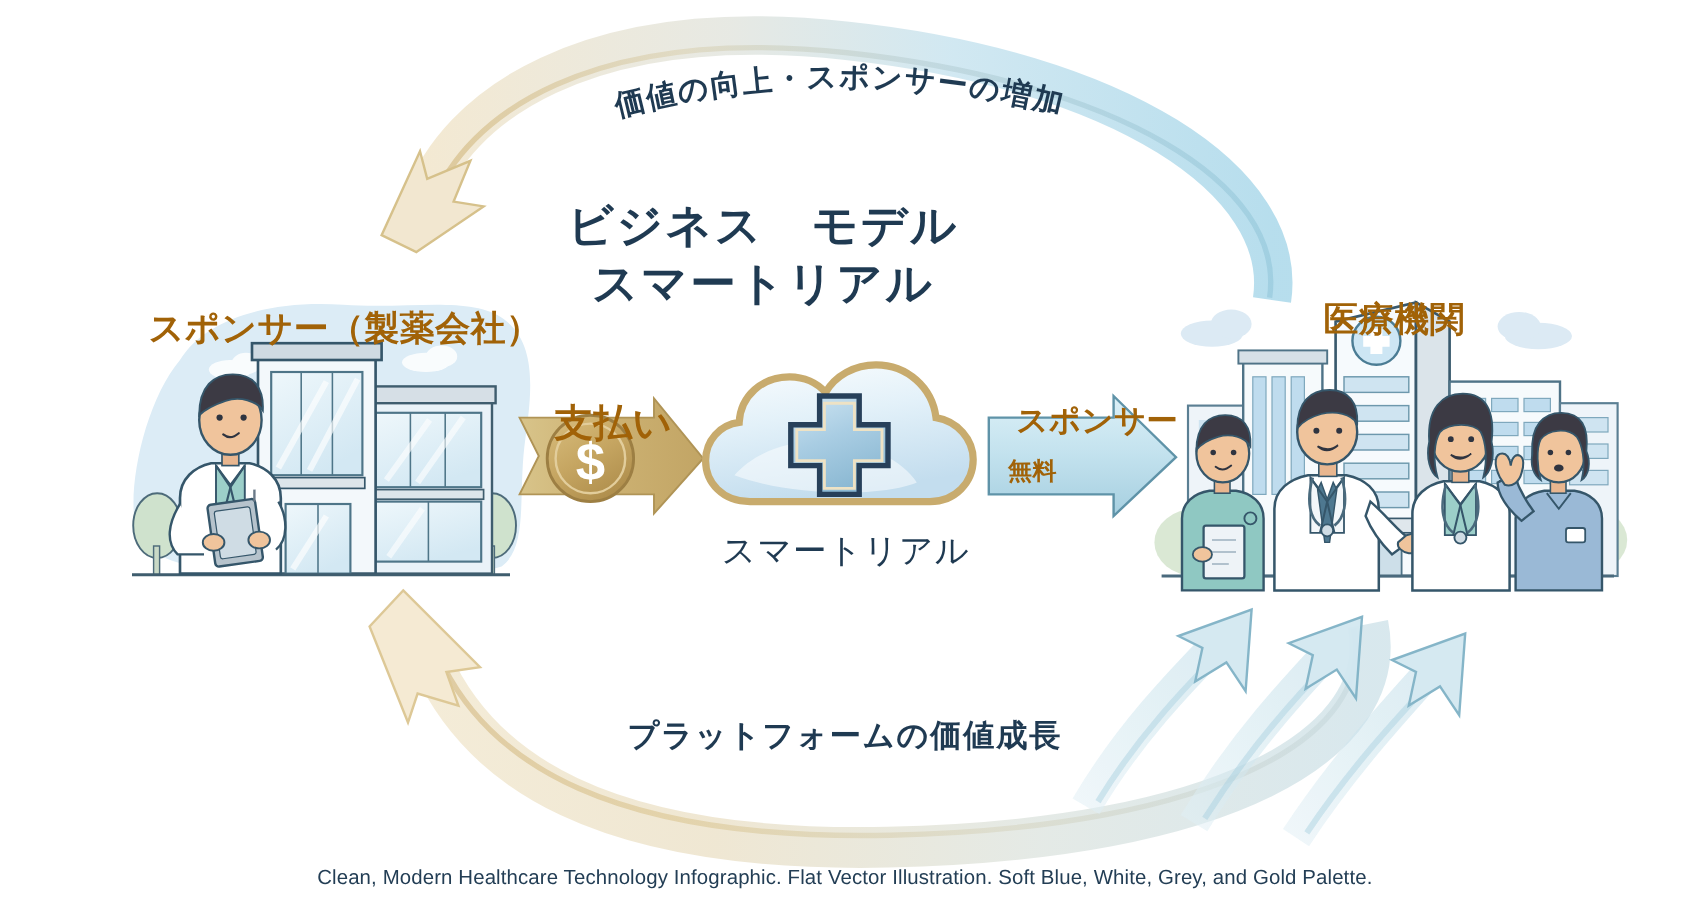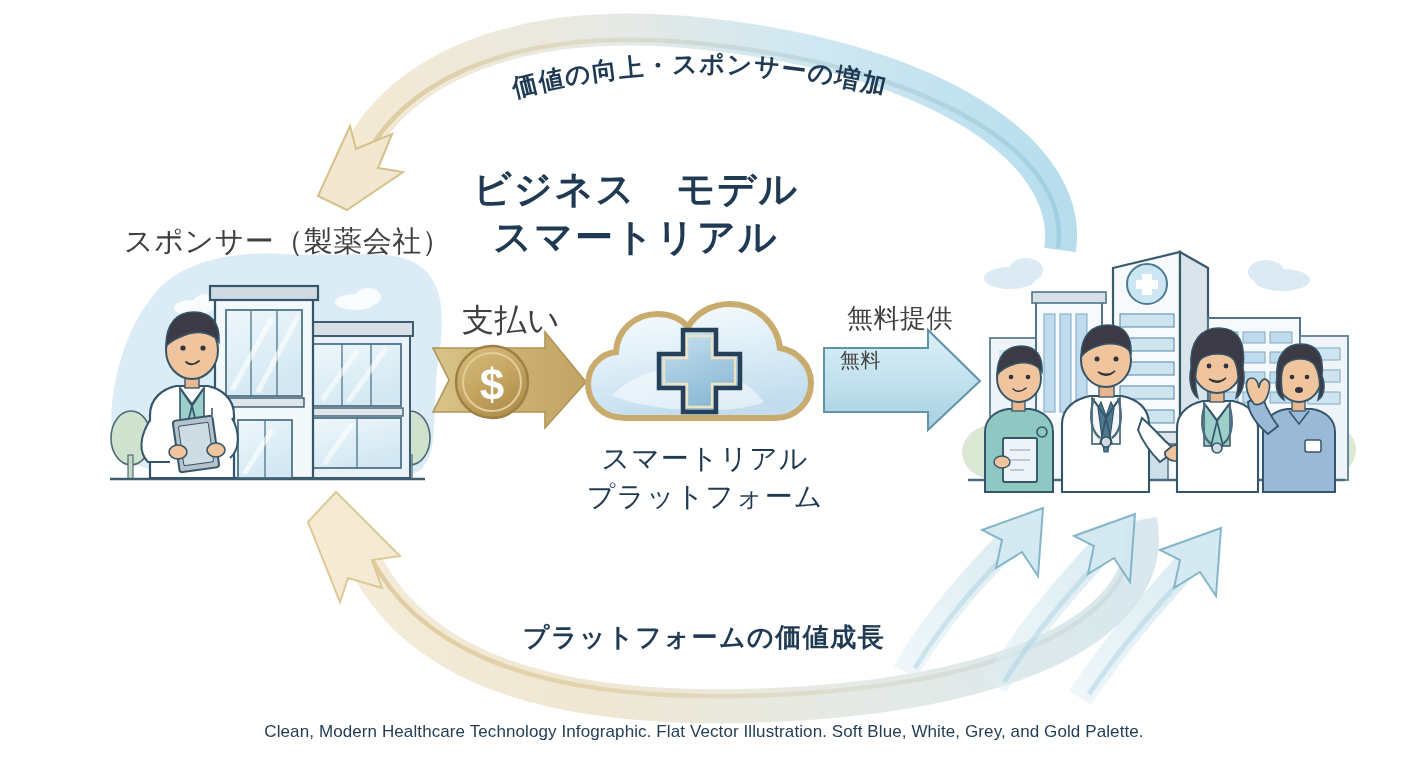--- a/index.html
+++ b/index.html
@@ -13,24 +13,25 @@
     position: relative;
     width: 1408px; height: 768px;
     background: #ffffff;
   }
   #bgsvg {
     position: absolute; left: 0; top: 0;
     width: 1408px; height: 768px;
   }
   .lbl {
     position: absolute;
-    color: #404040;
-    font-weight: normal;
+    color: #a16207;
+    font-weight: bold;
     white-space: nowrap;
     letter-spacing: 0.5px;
+    margin-top: 32px;
   }
   
   #title-block {
     position: absolute;
     left: 0; top: 152px;
     width: 1272px;
     text-align: center;
     pointer-events: none;
     margin-top: 13px;
   }
@@ -84,21 +85,20 @@
     font-weight: bold;
     font-size: 25px;
     fill: #1f3a52;
     letter-spacing: 1.5px;
   }
   #bottom-curve-label {
     position: absolute;
     left: 0; top: 596px;
     width: 1408px;
     text-align: center;
-    margin-top: 24px;
   }
   #bottom-curve-label span {
     color: #1f3a52;
     font-weight: bold;
     font-size: 26px;
     letter-spacing: 1.5px;
   }
   
   #footer-caption {
     position: absolute;
@@ -495,30 +495,30 @@
     </g>
   </svg>
 
   <div id="title-block">
     <div class="tline">ビジネス　モデル</div>
     <div class="tline">スマートリアル</div>
   </div>
 
   <div class="lbl" id="label-sponsor">スポンサー（製薬会社）</div>
 
+  <div class="lbl" id="label-hospital">医療機関</div>
 
   <div class="lbl" id="label-payment">支払い</div>
 
-  <div class="lbl" id="label-freeoffer">無料提供</div>
+  <div class="lbl" id="label-freeoffer">スポンサー</div>
 
   <div class="lbl" id="label-free-inside">無料</div>
 
   <div id="platform-caption">
     <div class="pline">スマートリアル</div>
-    <div class="pline">プラットフォーム</div>
   </div>
 
   <div id="bottom-curve-label">
     <span>プラットフォームの価値成長</span>
   </div>
 
   <div id="footer-caption">
     <span>Clean, Modern Healthcare Technology Infographic. Flat Vector Illustration. Soft Blue, White, Grey, and Gold Palette.</span>
   </div>
 

